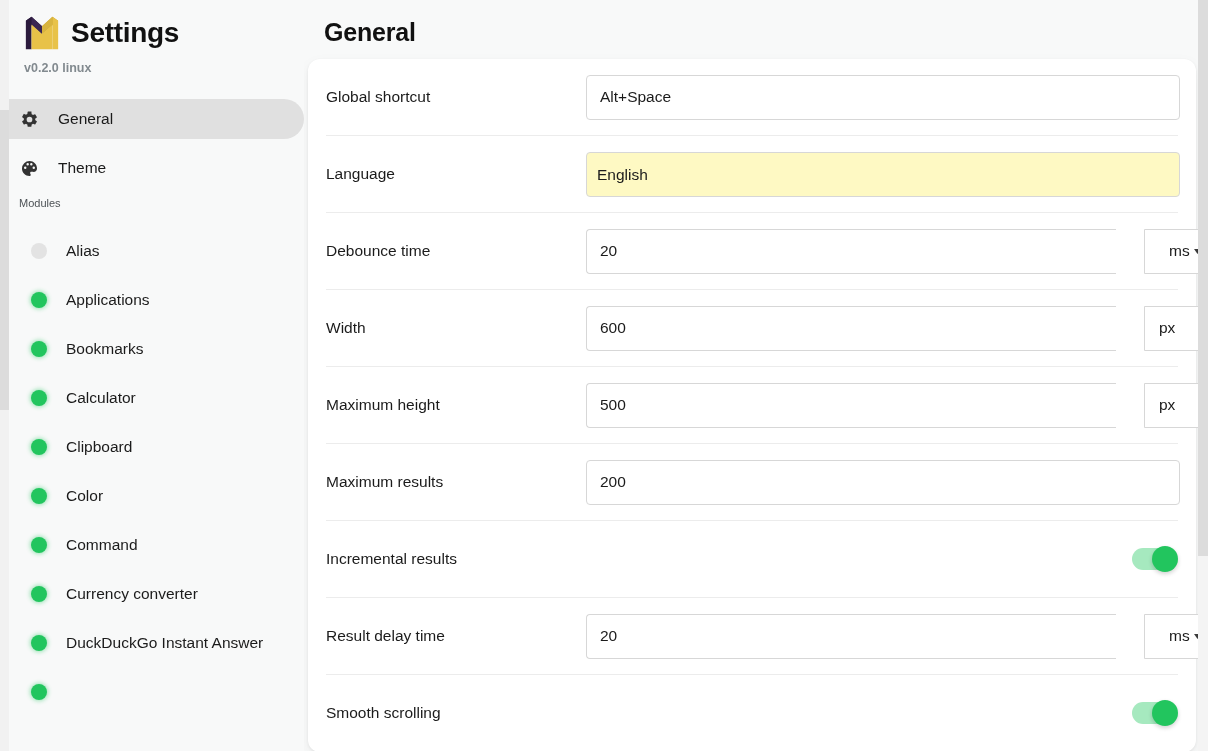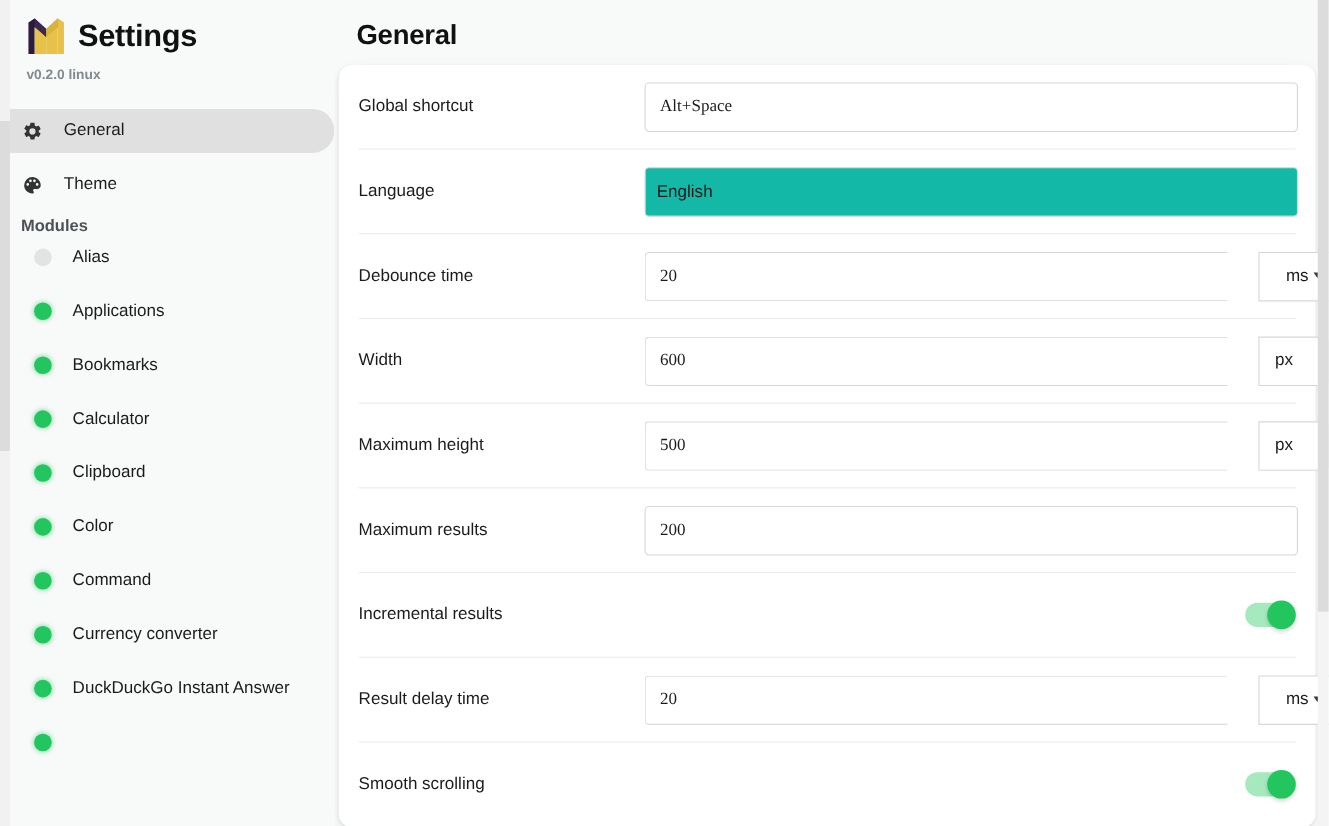--- a/index.html
+++ b/index.html
@@ -96,23 +96,23 @@
     align-items: center;
     justify-content: center;
     color: #333333;
   }
   .nav-label {
     font-size: 15.5px;
     color: #1b1b1b;
   }
 
   .section-label {
-    margin: 6px 0 0 10px;
-    font-size: 15px;
-    font-weight: bold;
+    margin: 6px 0 22px 10px;
+    font-size: 11px;
+    font-weight: normal;
     color: #4d5256;
   }
 
   .mod-item {
     display: flex;
     align-items: center;
     height: 40px;
     padding-left: 20px;
     gap: 19px;
     border-radius: 0 20px 20px 0;
@@ -186,29 +186,29 @@
 
   .tfield {
     width: 594px;
     height: 45px;
     border: 1px solid #d7d7d7;
     border-radius: 4px;
     background: #ffffff;
     font-size: 15.5px;
     color: #1b1b1b;
     padding: 0 13px;
-    font-family: Liberation Serif, serif;
+    font-family: Liberation Sans, sans-serif;
     outline: none;
   }
   .sfield {
     width: 594px;
     height: 45px;
     border: 1px solid #d7d7d7;
     border-radius: 4px;
-    background: #14b8a6;
+    background: #fef9c3;
     font-size: 15.5px;
     color: #1b1b1b;
     padding: 0 10px;
     font-family: "Liberation Sans", sans-serif;
     outline: none;
     -webkit-appearance: none;
     appearance: none;
   }
   .combo {
     display: flex;

